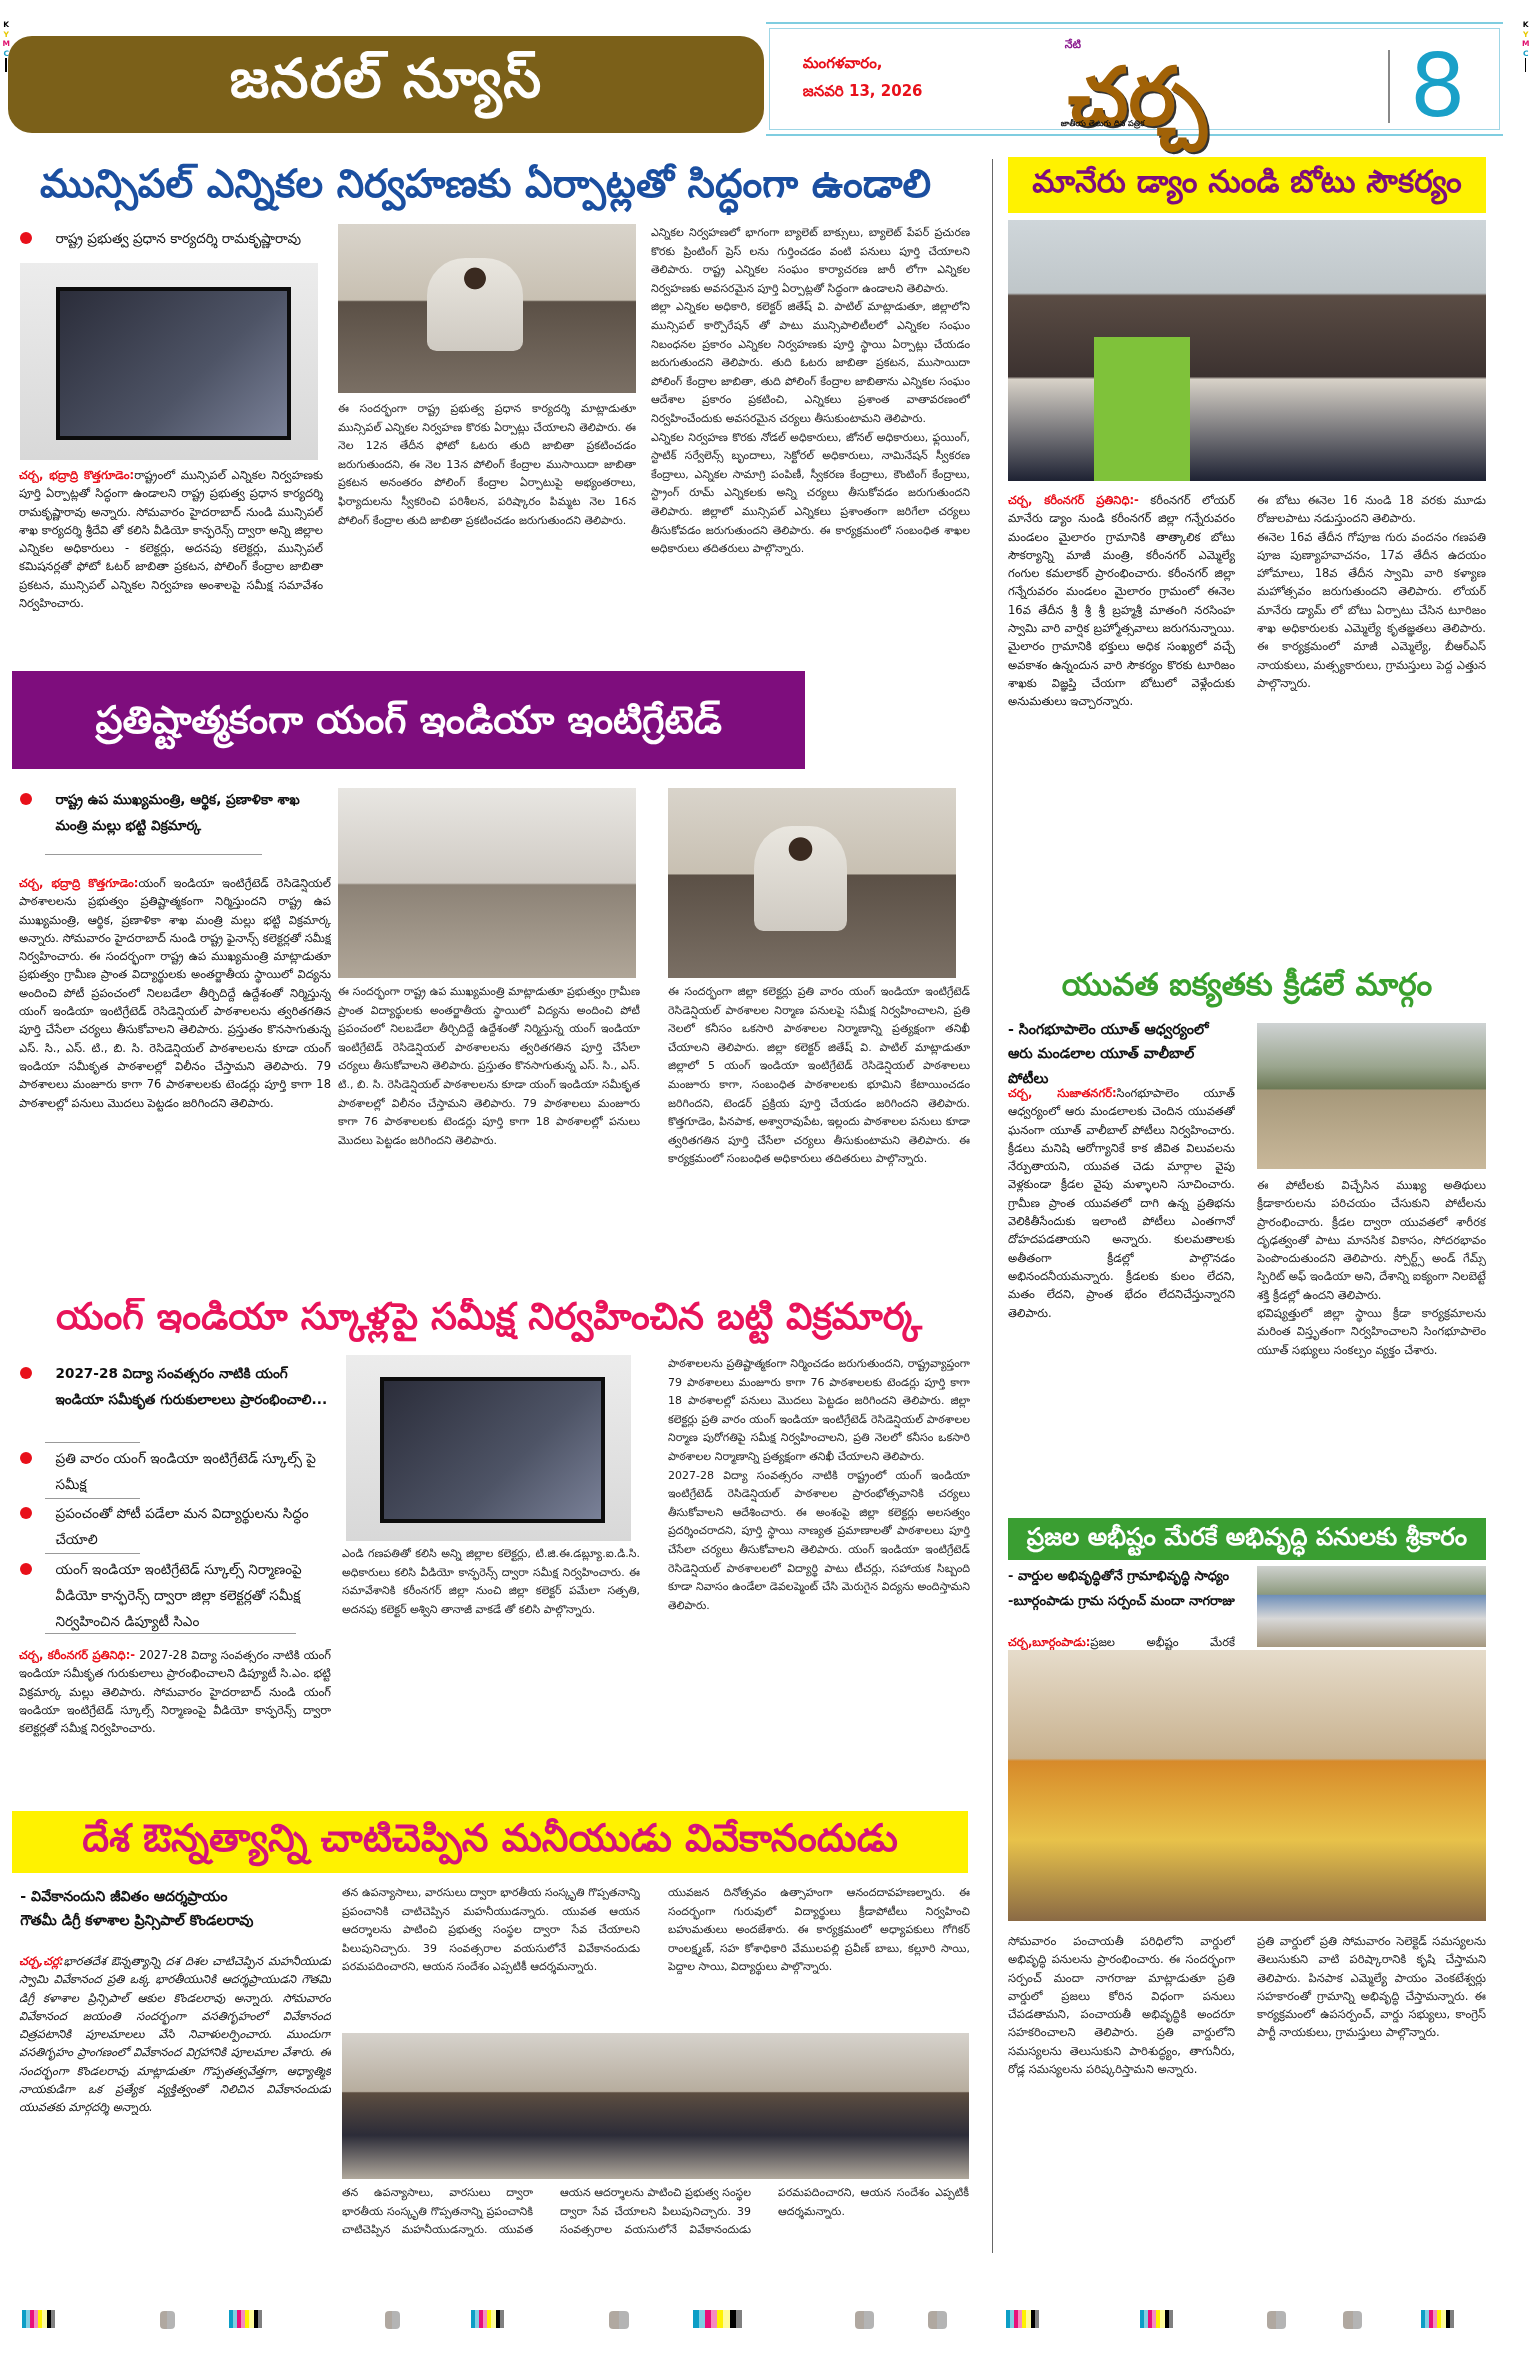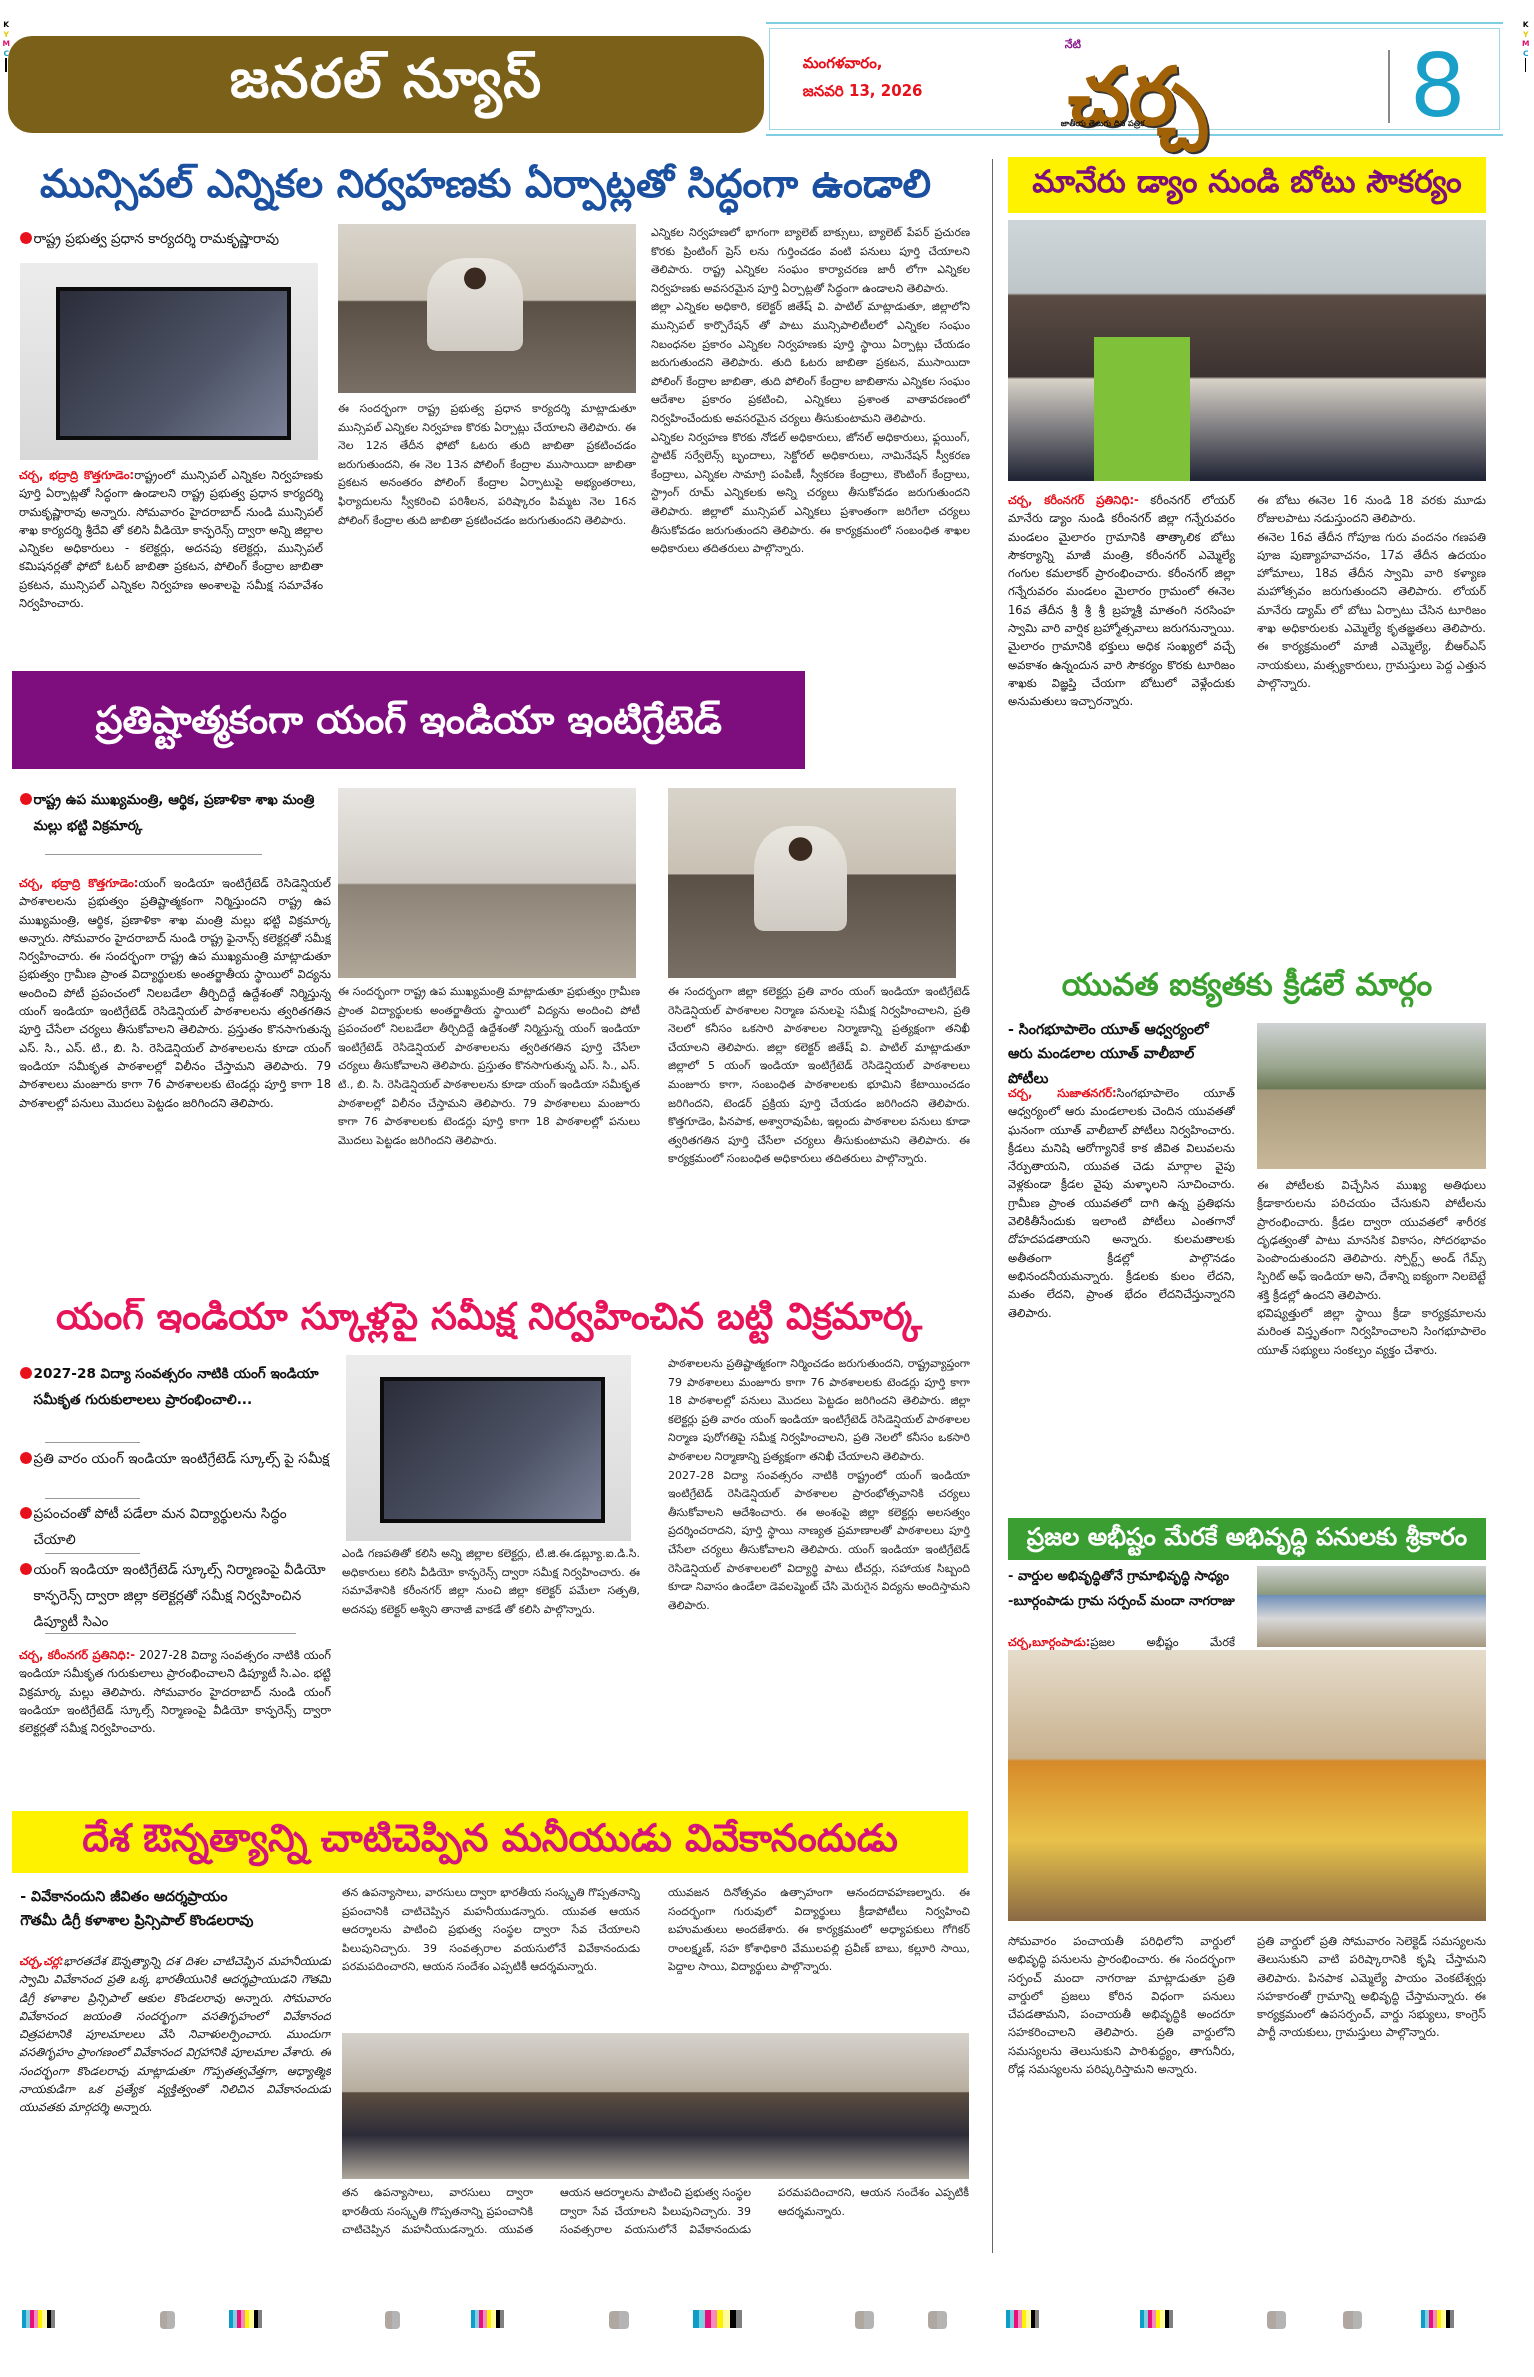--- a/index.html
+++ b/index.html
@@ -27,21 +27,21 @@
   .h1 { left: 11px; top: 161px; width: 949px; height: 54px; color: #1b4fa0; font-size: 39px; }
   .h2 { left: 12.2px; top: 671px; width: 793px; height: 98px; background: #7e0d7d; color: #fff; font-size: 38px; flex-direction: column; line-height: 46px; }
   .h3 { left: 11px; top: 1298px; width: 956px; height: 46px; color: #e8145a; font-size: 37px; }
   .h4 { left: 12.2px; top: 1811px; width: 956px; height: 62px; background: #fff200; color: #d4147a; font-size: 38px; }
   .r1 { left: 1008px; top: 157px; width: 478px; height: 56px; background: #fff200; color: #7e0d7d; font-size: 31px; }
   .r2 { left: 1008px; top: 961px; width: 478px; height: 54px; color: #3aa12e; font-size: 31px; }
   .r3 { left: 1008px; top: 1518px; width: 478px; height: 42px; background: #3a9e32; color: #fff; font-size: 24.4px; }
 
   .col-rule { position: absolute; left: 992px; top: 159px; width: 1.4px; height: 2094px; background: #666; }
 
-  .bullet-line { position: absolute; display: flex; align-items: flex-start; gap: 1px; font-size: 13.6px; line-height: 26px; color: #111; }
+  .bullet-line { position: absolute; display: flex; align-items: flex-start; gap: 23px; font-size: 13.6px; line-height: 26px; color: #111; }
   .dot { width: 12.2px; height: 12.2px; border-radius: 50%; background: #e8101a; flex: none; margin-top: 6.8px; }
   .subline { position: absolute; font-size: 14.2px; line-height: 24.4px; color: #111; font-weight: bold; }
   .hr { position: absolute; height: 1.4px; background: #999; }
 
   .photo { position: absolute; overflow: hidden; }
   .photo.screen { background: linear-gradient(#ececec, #d8d8d8); }
   .photo.screen::after { content: ""; position: absolute; left: 12%; top: 12%; width: 76%; height: 74%; background: linear-gradient(135deg, #2b2d3a, #4e5466 60%, #7a8198); border: 4.1px solid #0c0c0c; }
   .photo.office { background: linear-gradient(180deg, #d9d4cb 0%, #c8c0b2 45%, #5b5046 46%, #7a6f64 100%); }
   .photo.office::after { content: ""; position: absolute; left: 30%; top: 20%; width: 32%; height: 55%; background: radial-gradient(circle at 50% 22%, #3a2a20 0 12%, transparent 13%), linear-gradient(#e9e6df, #cfcac2); border-radius: 40% 40% 10% 10%; }
   .photo.meeting { background: linear-gradient(180deg, #e8e6e2 0%, #cfcac3 50%, #8c8276 51%, #b0a698 100%); }

